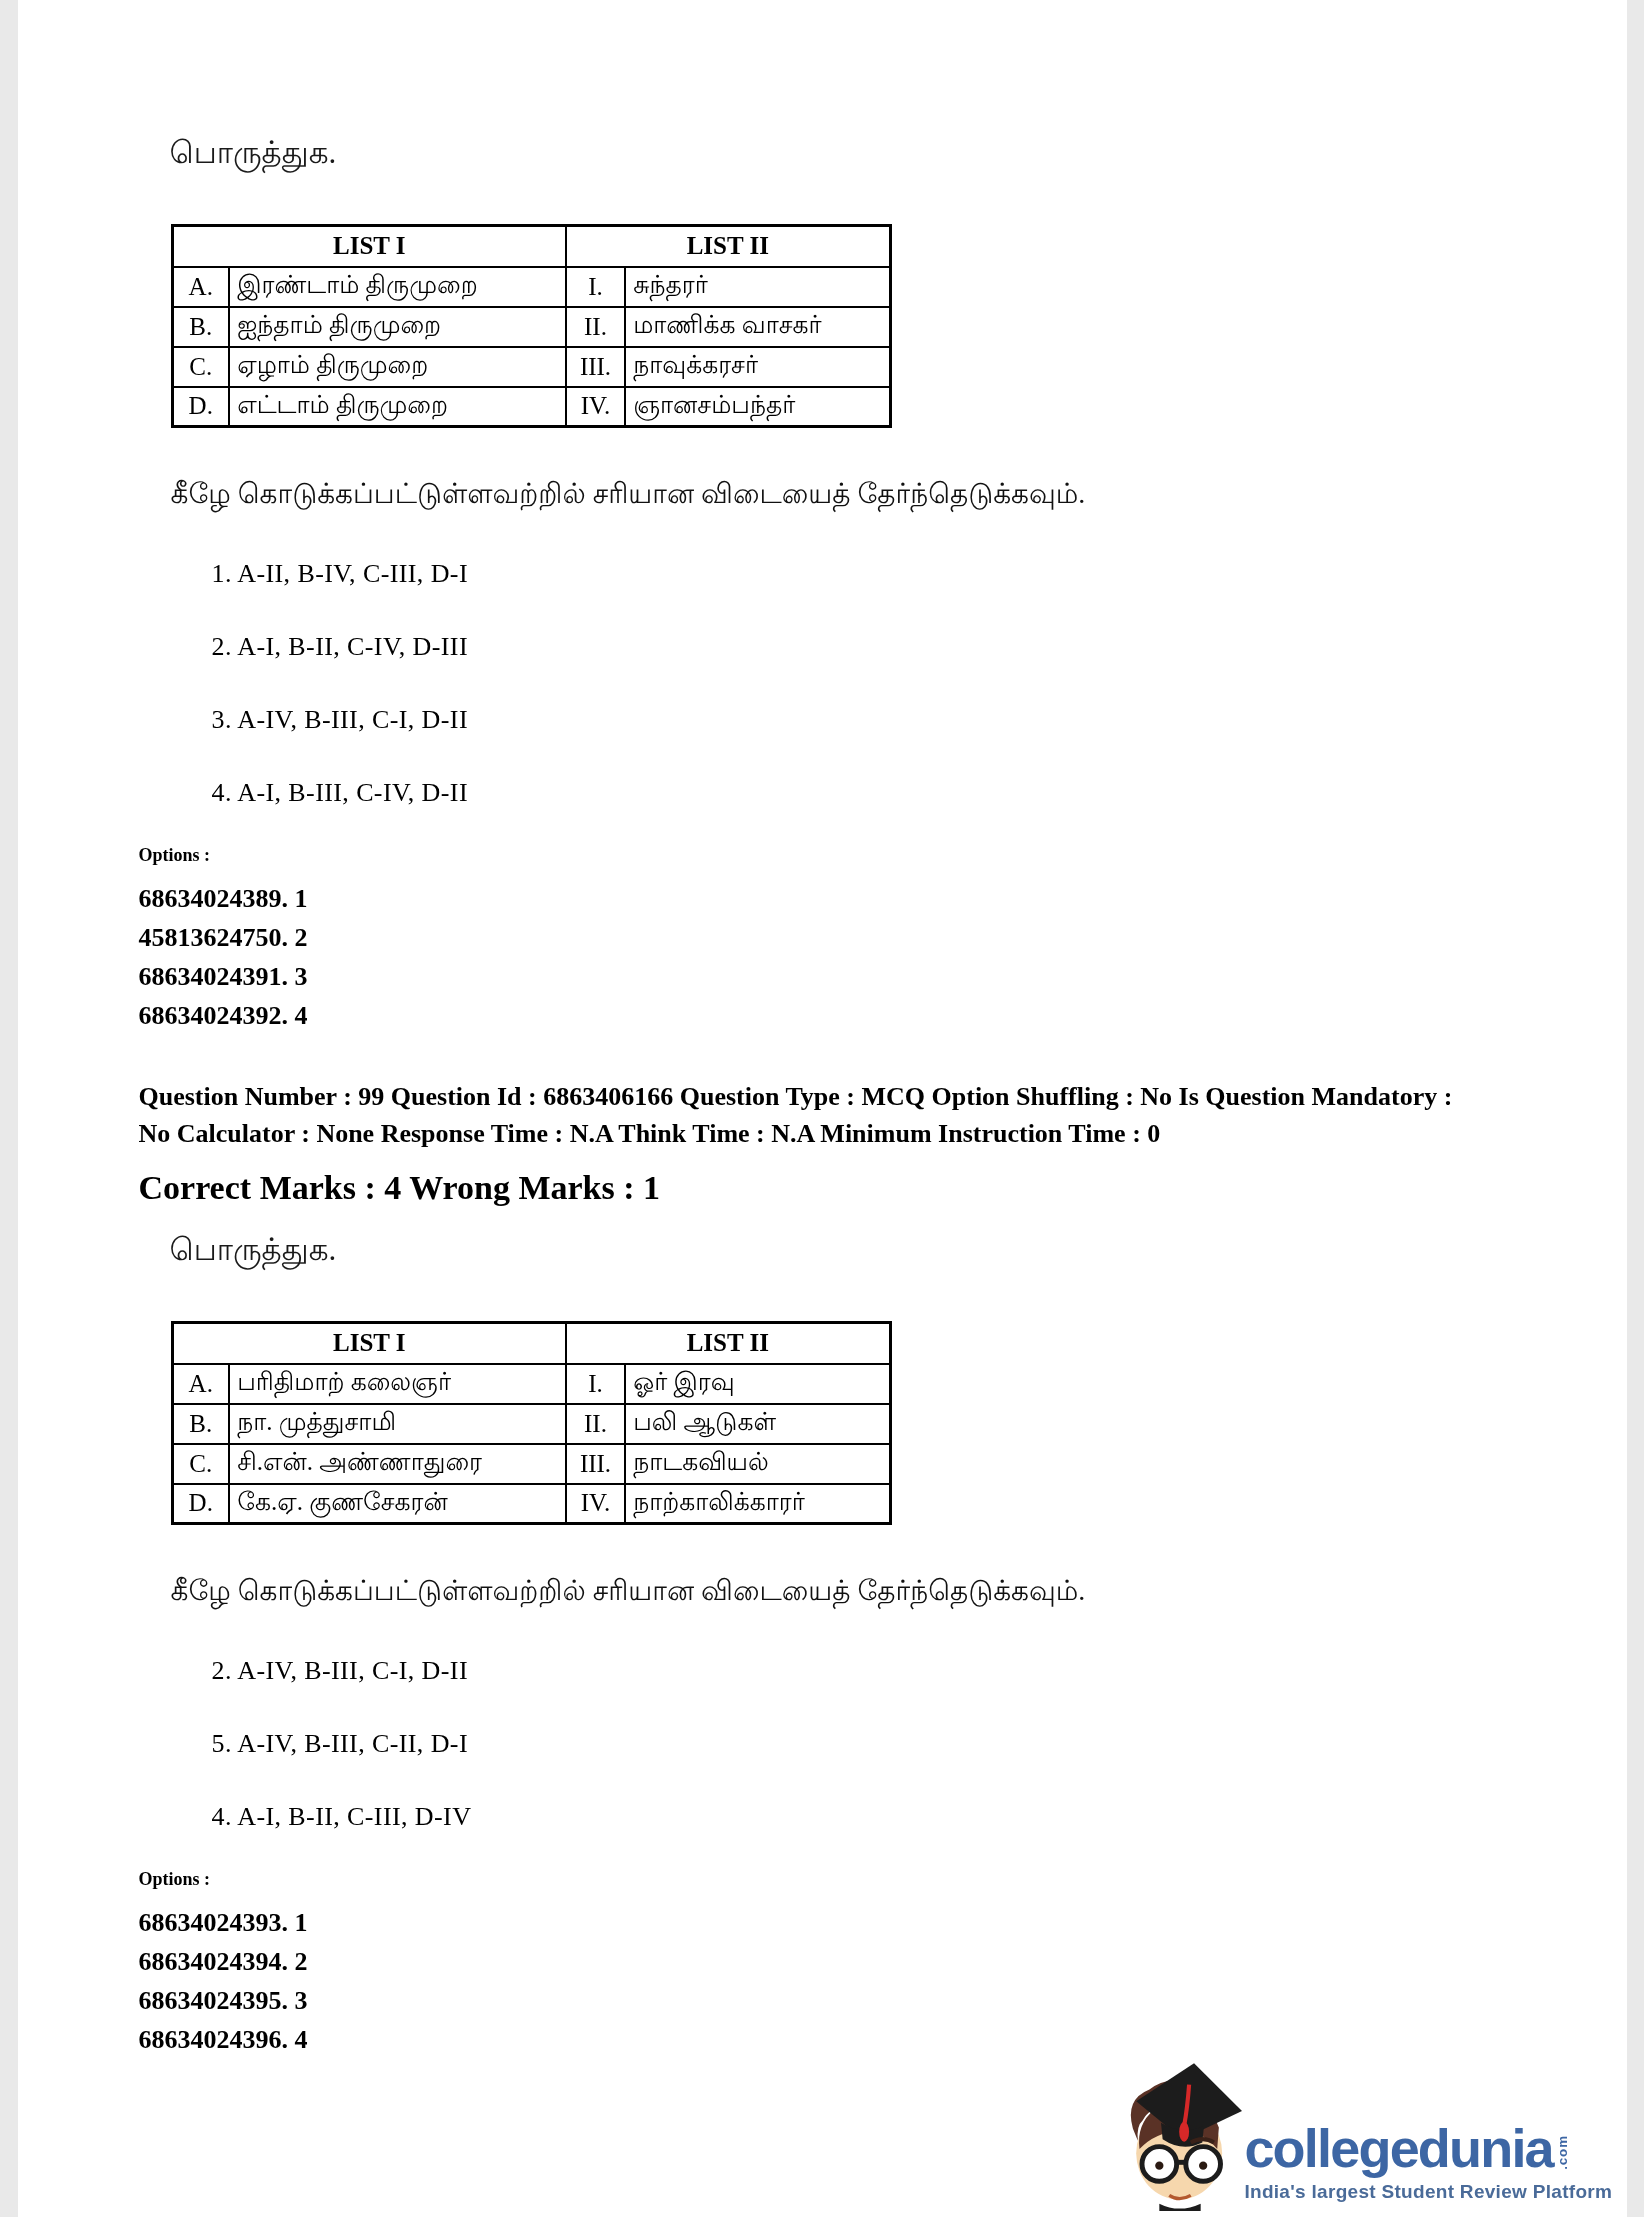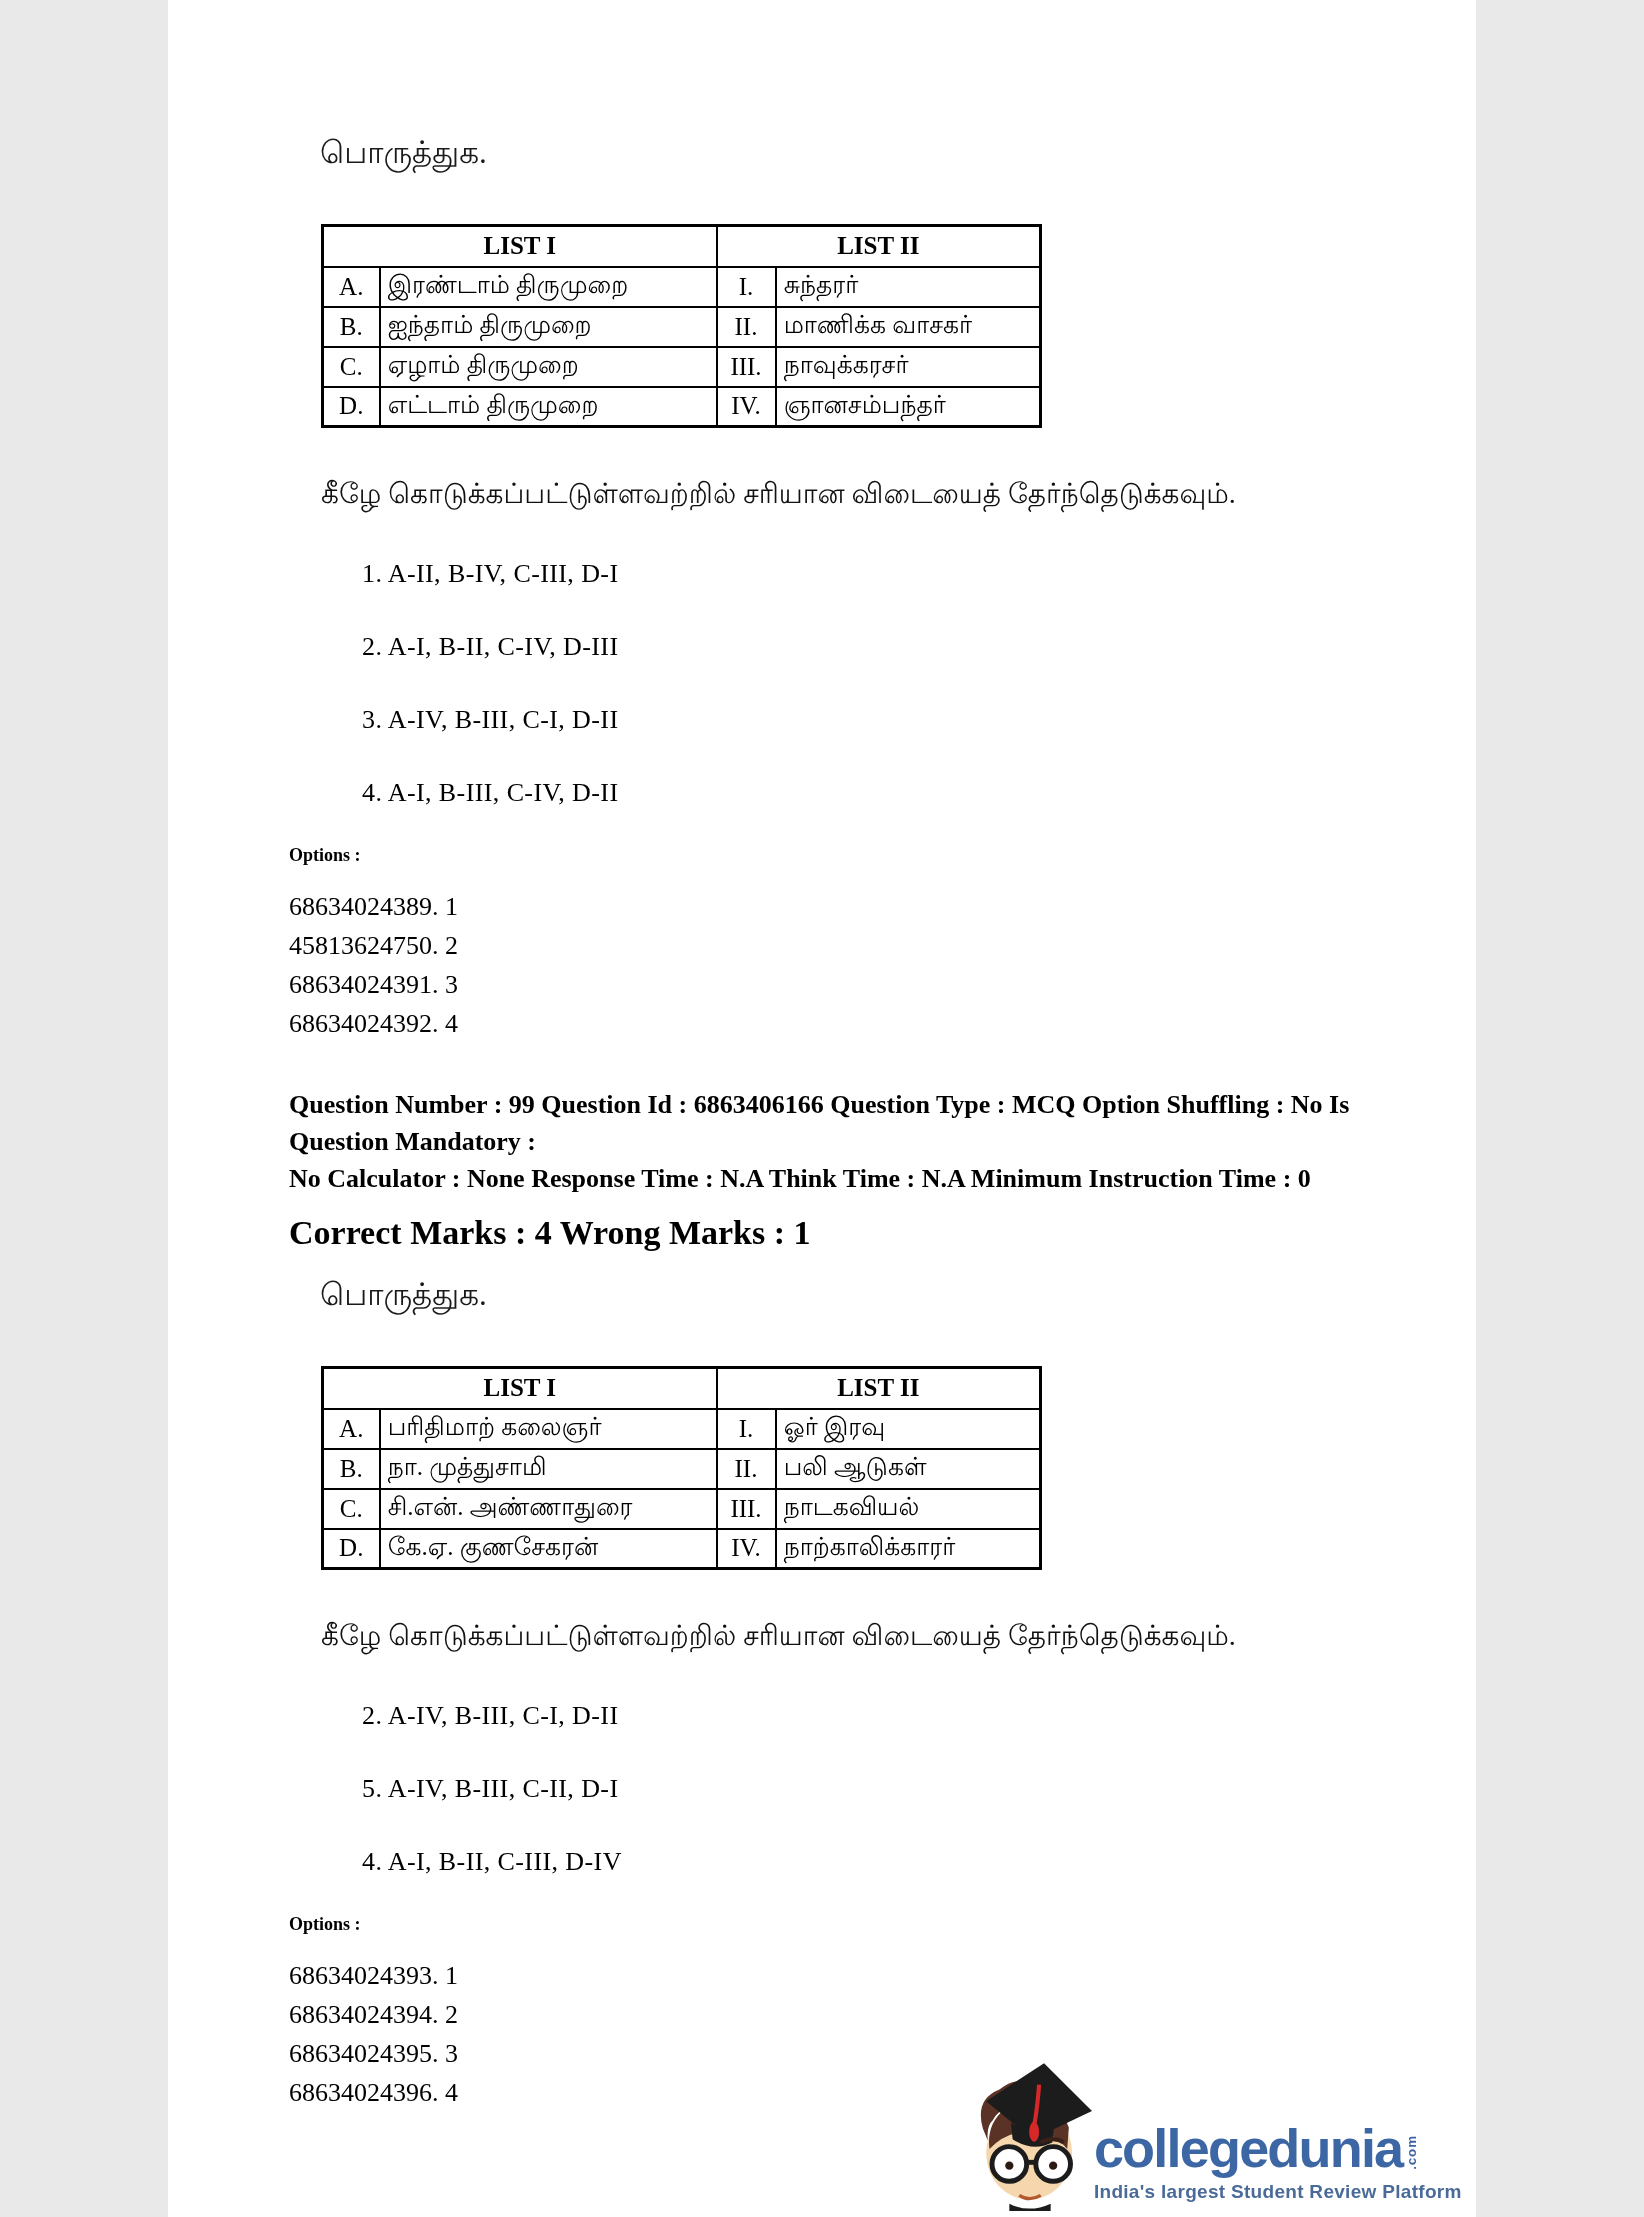--- a/index.html
+++ b/index.html
@@ -1,21 +1,21 @@
 <!DOCTYPE html>
 <html style="font-size:14.3px"><head>
 <meta charset="utf-8">
 <style>
   * { margin: 0; padding: 0; box-sizing: border-box; }
   html, body { background: #e9e9e9; }
   body { font-family: "Liberation Serif", "DejaVu Serif", serif; color: #000; }
 
   .page {
     position: relative;
-    width: 1308px;
+    width: 1609px;
     height: 2217px;
     margin: 0 auto;
     background: #ffffff;
     overflow: hidden;
   }
 
   .content { padding: 134px 54px 0 121px; }
 
   .match-title {
     margin-left: 31px;
@@ -63,21 +63,21 @@
     letter-spacing: 0.4px;
   }
   .choices .choice:first-child { margin-top: 45px; }
 
   .options-heading {
     margin-top: 29px;
     font-size: 18px;
     font-weight: bold;
     line-height: 34px;
   }
-  .option-ids { margin-top: 15px; }
+  .option-ids { margin-top: 7px; font-weight: bold; }
   .option-id { font-size: 26px; line-height: 39px; }
 
   .meta-block { margin-top: 43px; max-width: 1433px; }
   .meta-line {
     font-size: 26px;
     font-weight: bold;
     line-height: 37px;
   }
   .marks-line {
     margin-top: 17px;

